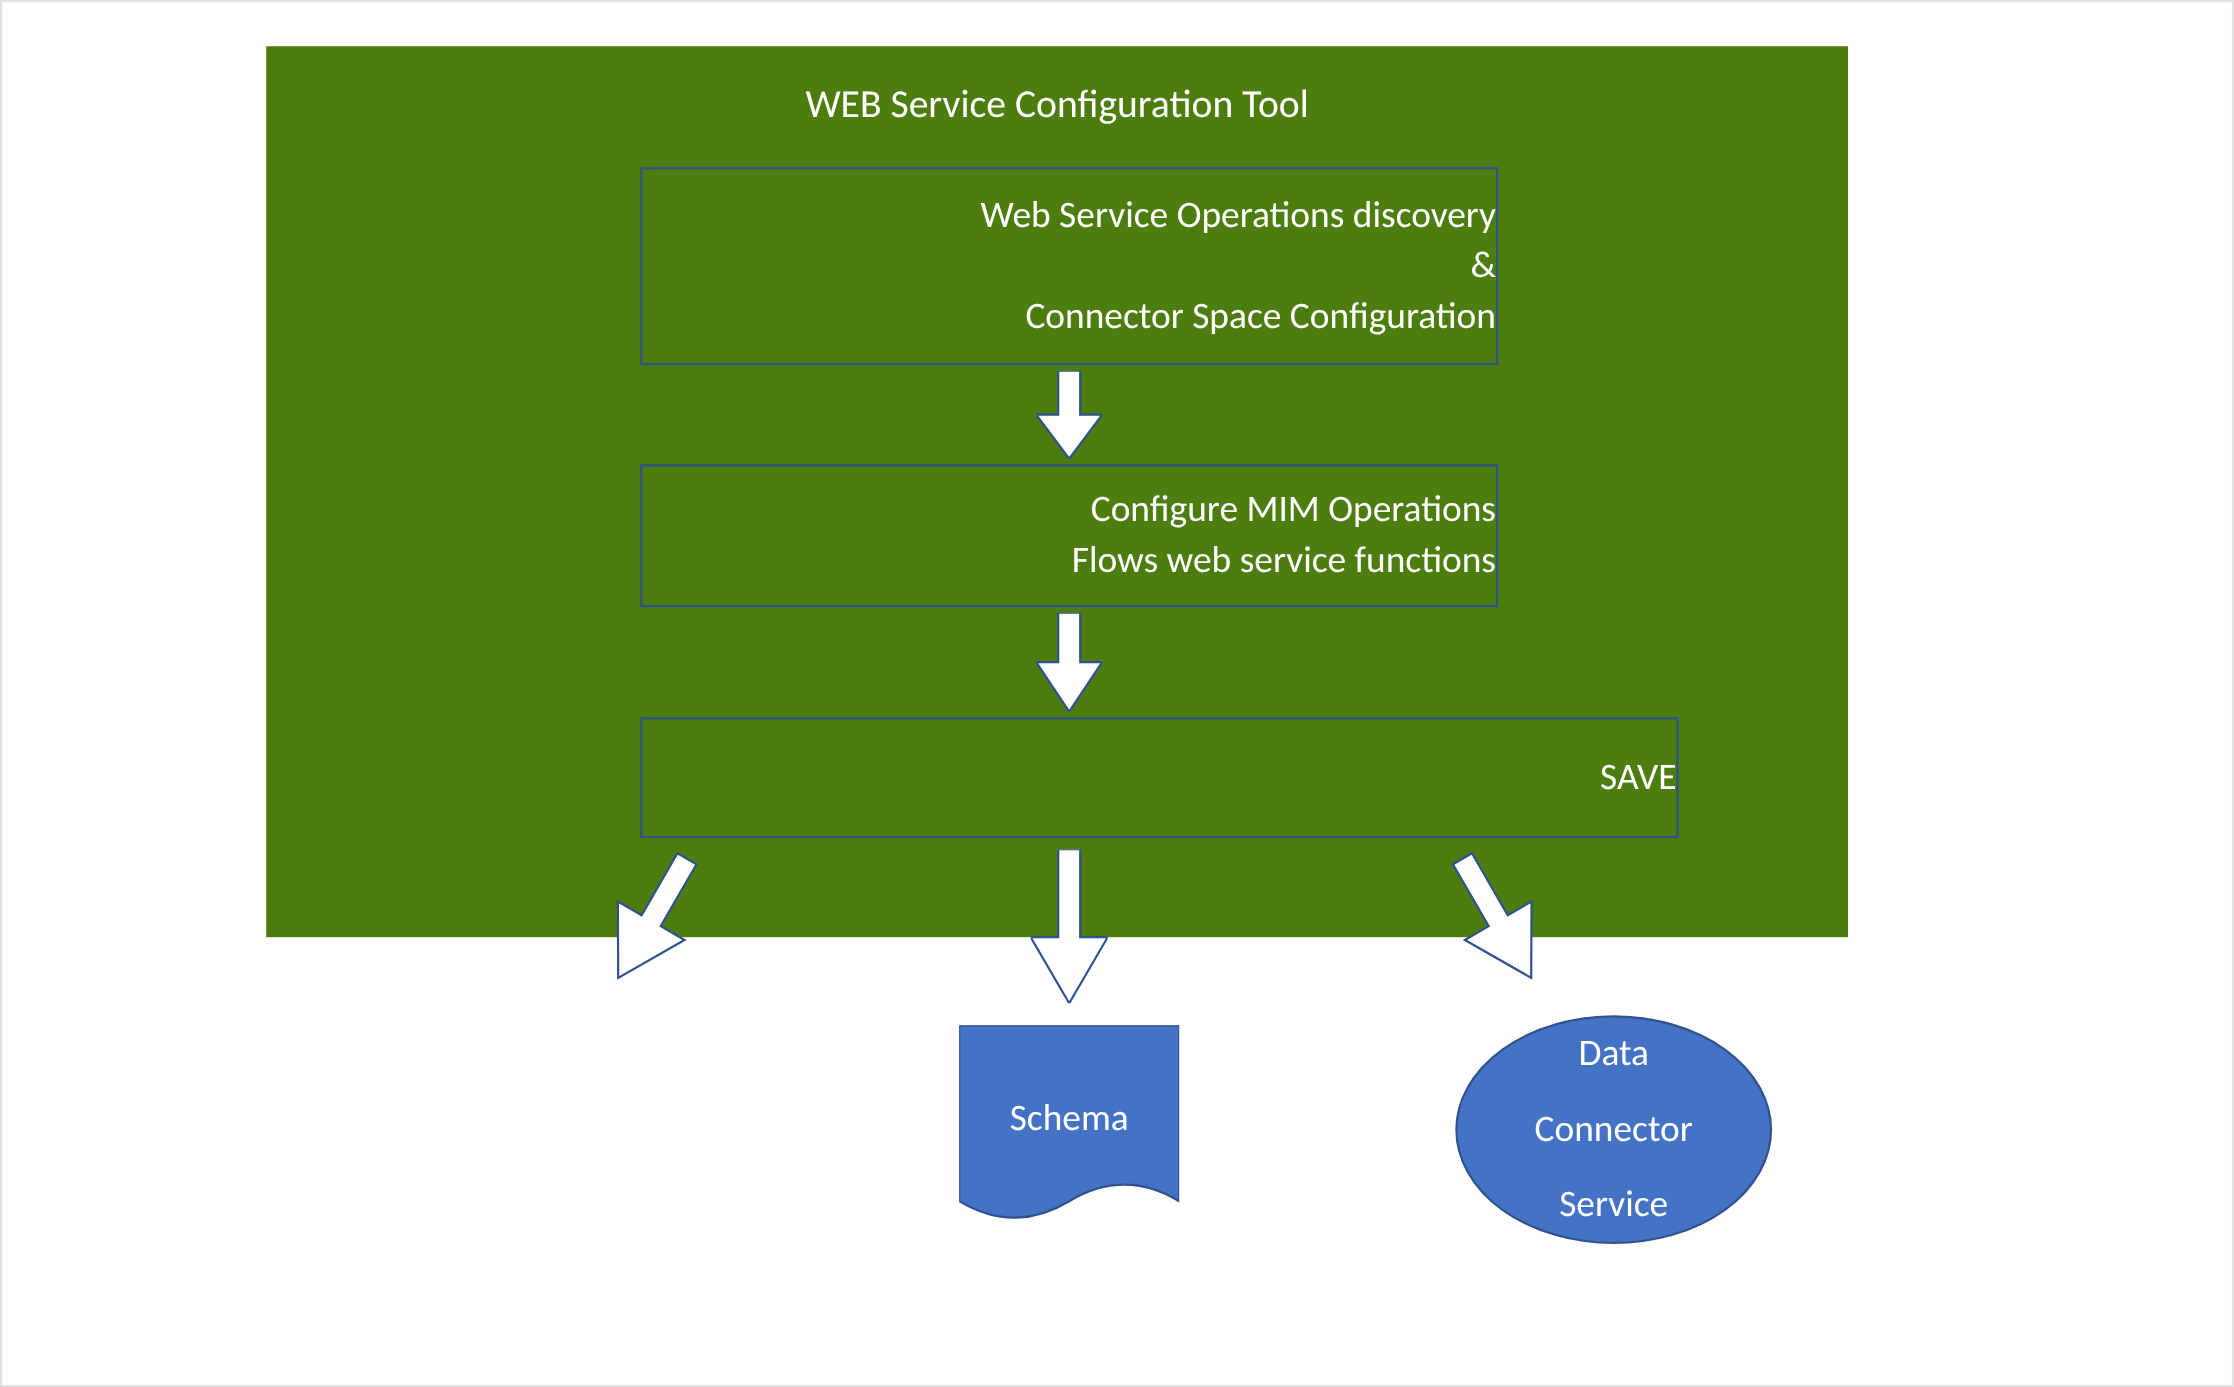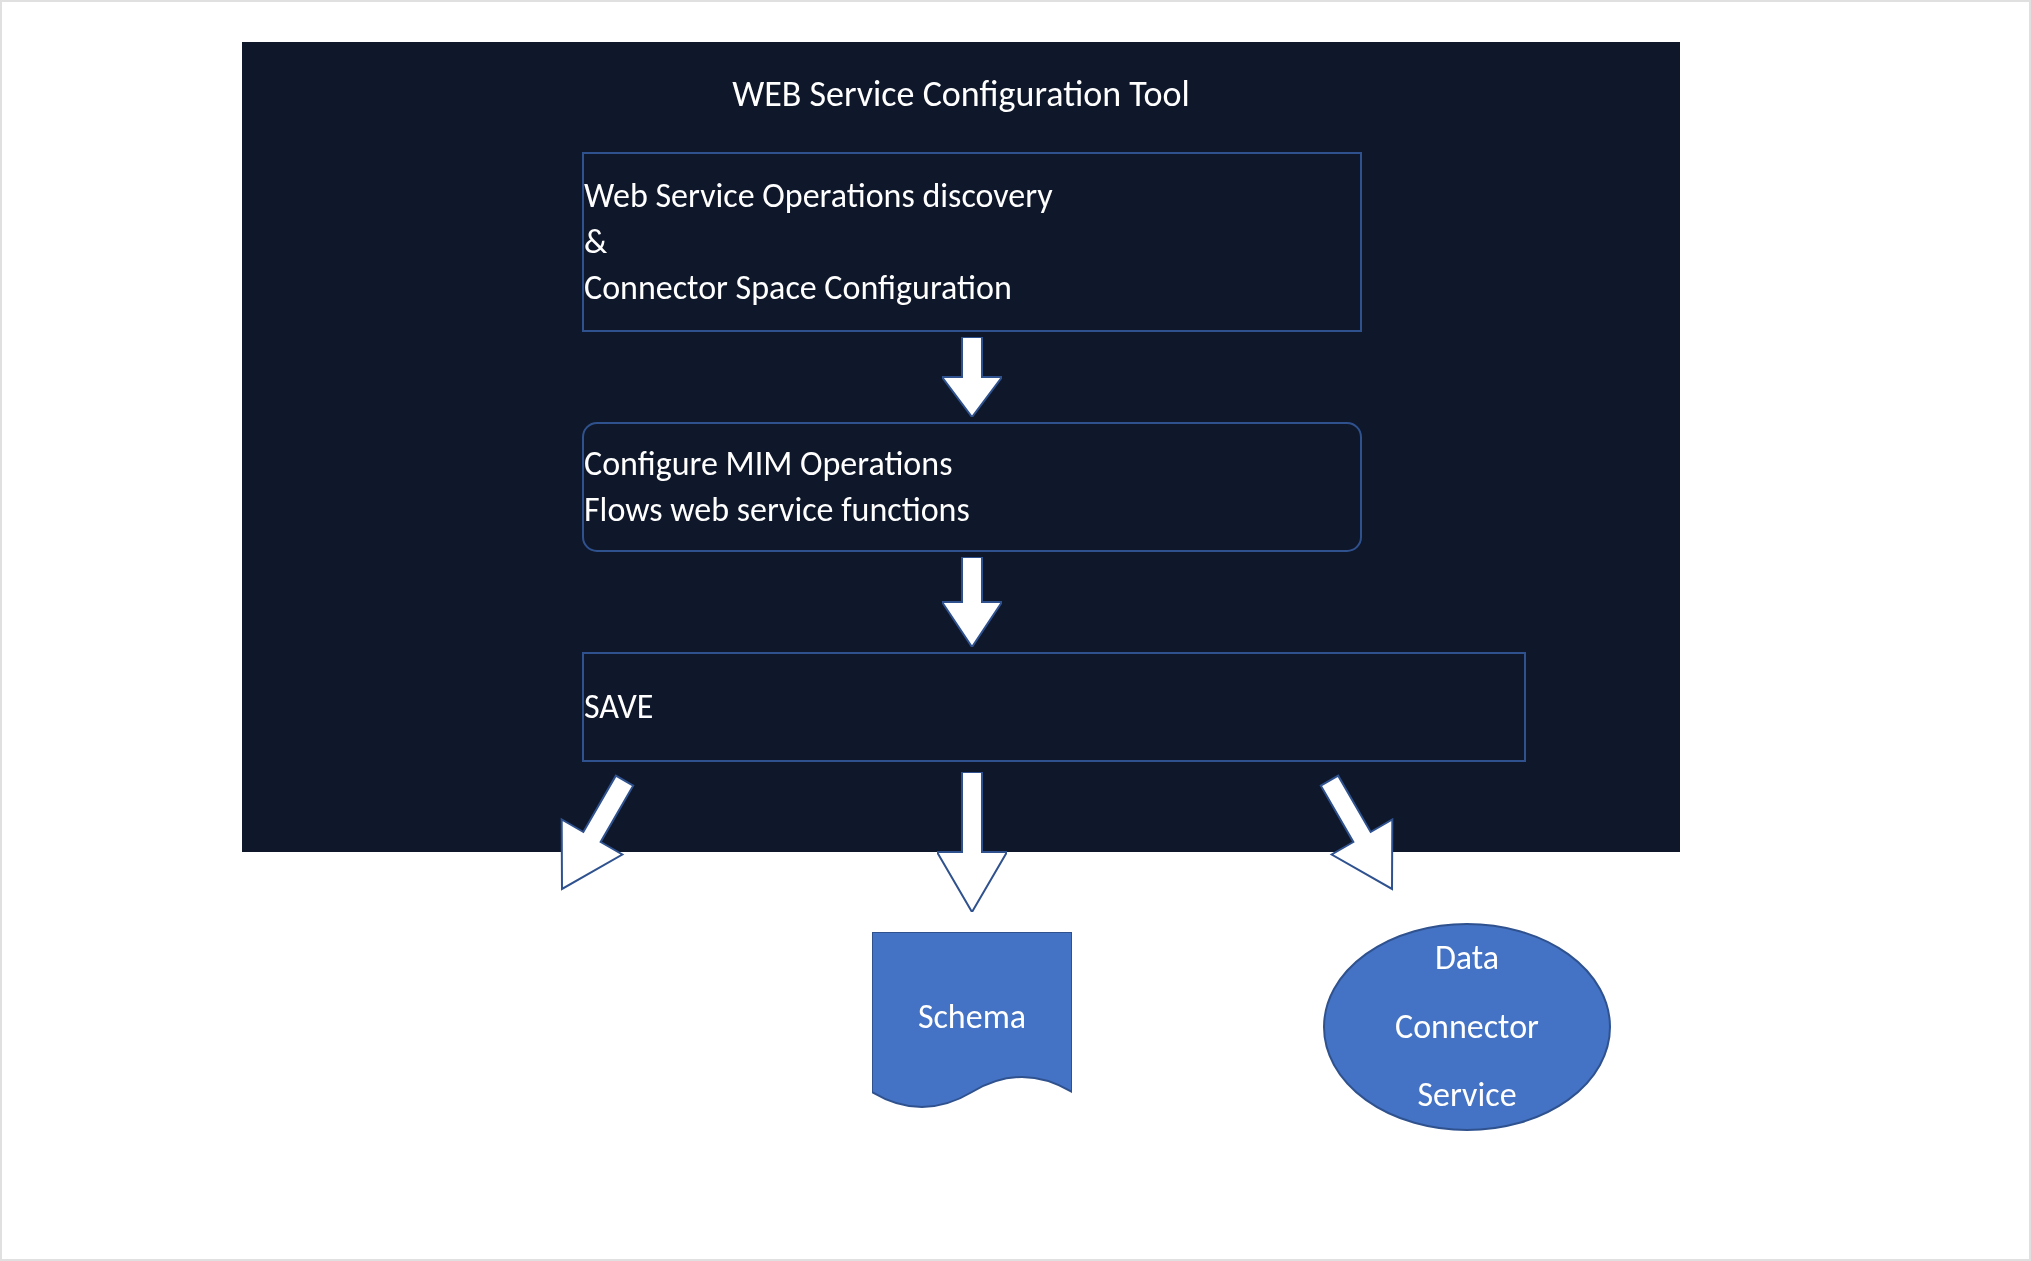--- a/index.html
+++ b/index.html
@@ -14,44 +14,44 @@
     .canvas {
       position: absolute;
       inset: 0;
     }
     .main-container {
       position: absolute;
       left: 240px;
       top: 40px;
       width: 1438px;
       height: 810px;
-      background: #0f172a;
+      background: #4d7c0f;
     }
     .main-title {
       color: #ffffff;
       font-size: 36px;
       text-align: center;
       padding-top: 30px;
       font-weight: 400;
     }
     .step-box {
       position: absolute;
       border: 2px solid #2F528F;
       background: transparent;
       color: #ffffff;
       display: flex;
       flex-direction: column;
-      align-items: flex-start;
+      align-items: flex-end;
       justify-content: center;
       font-size: 34px;
       line-height: 1.35;
       text-align: center;
     }
     .box1 { left: 580px; top: 150px; width: 780px; height: 180px; }
-    .box2 { left: 580px; top: 420px; width: 780px; height: 130px; border-radius: 15px; }
+    .box2 { left: 580px; top: 420px; width: 780px; height: 130px; }
     .box3 { left: 580px; top: 650px; width: 944px; height: 110px; }
 
     .arrow-down {
       position: absolute;
     }
     .arrow-down svg { display: block; }
 
     .output-doc {
       position: absolute;
       width: 200px;

